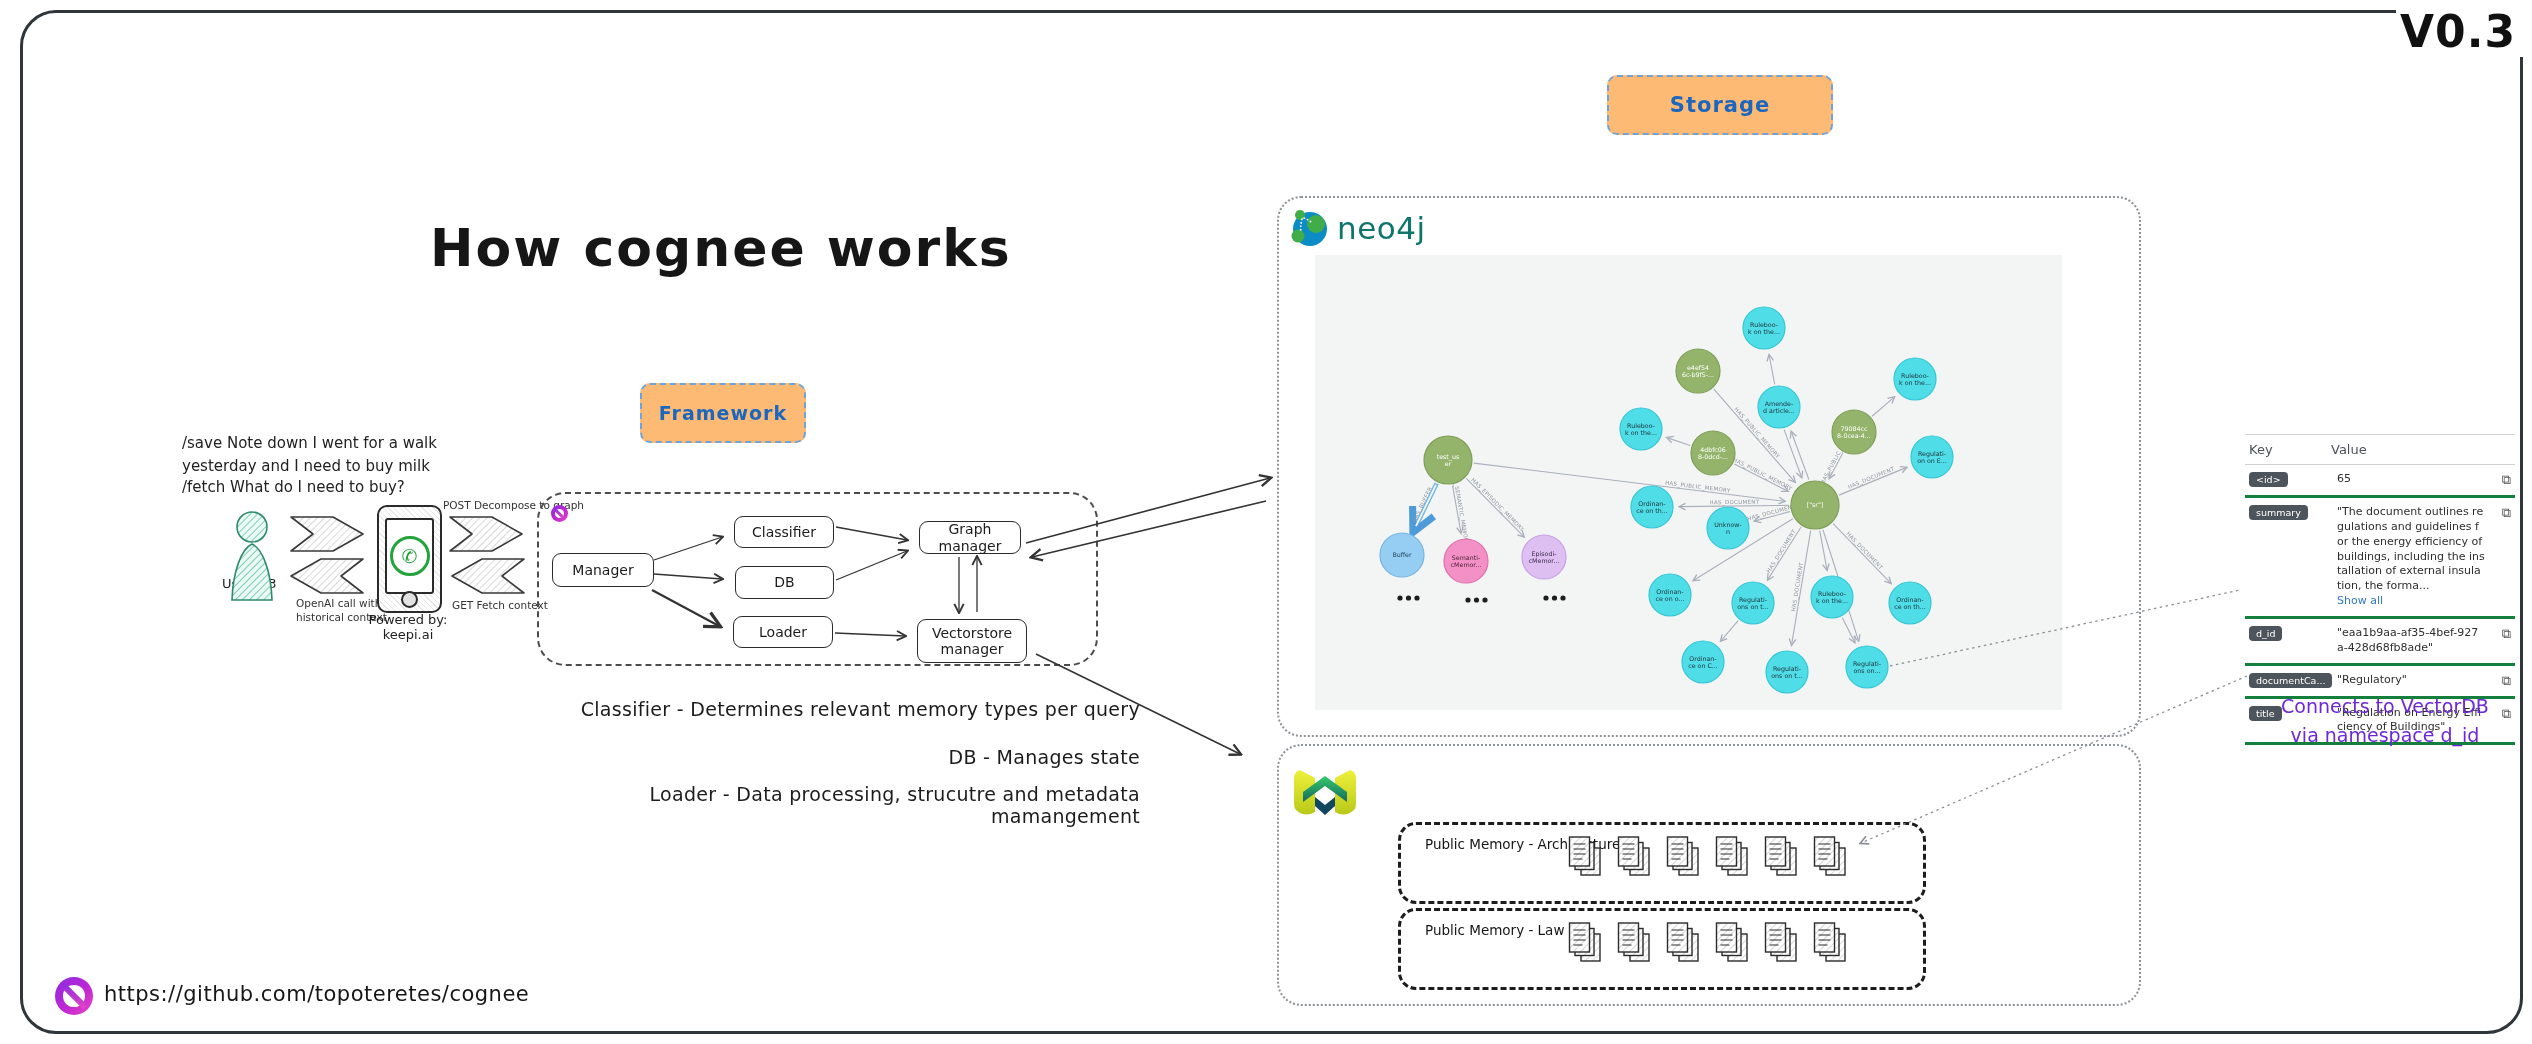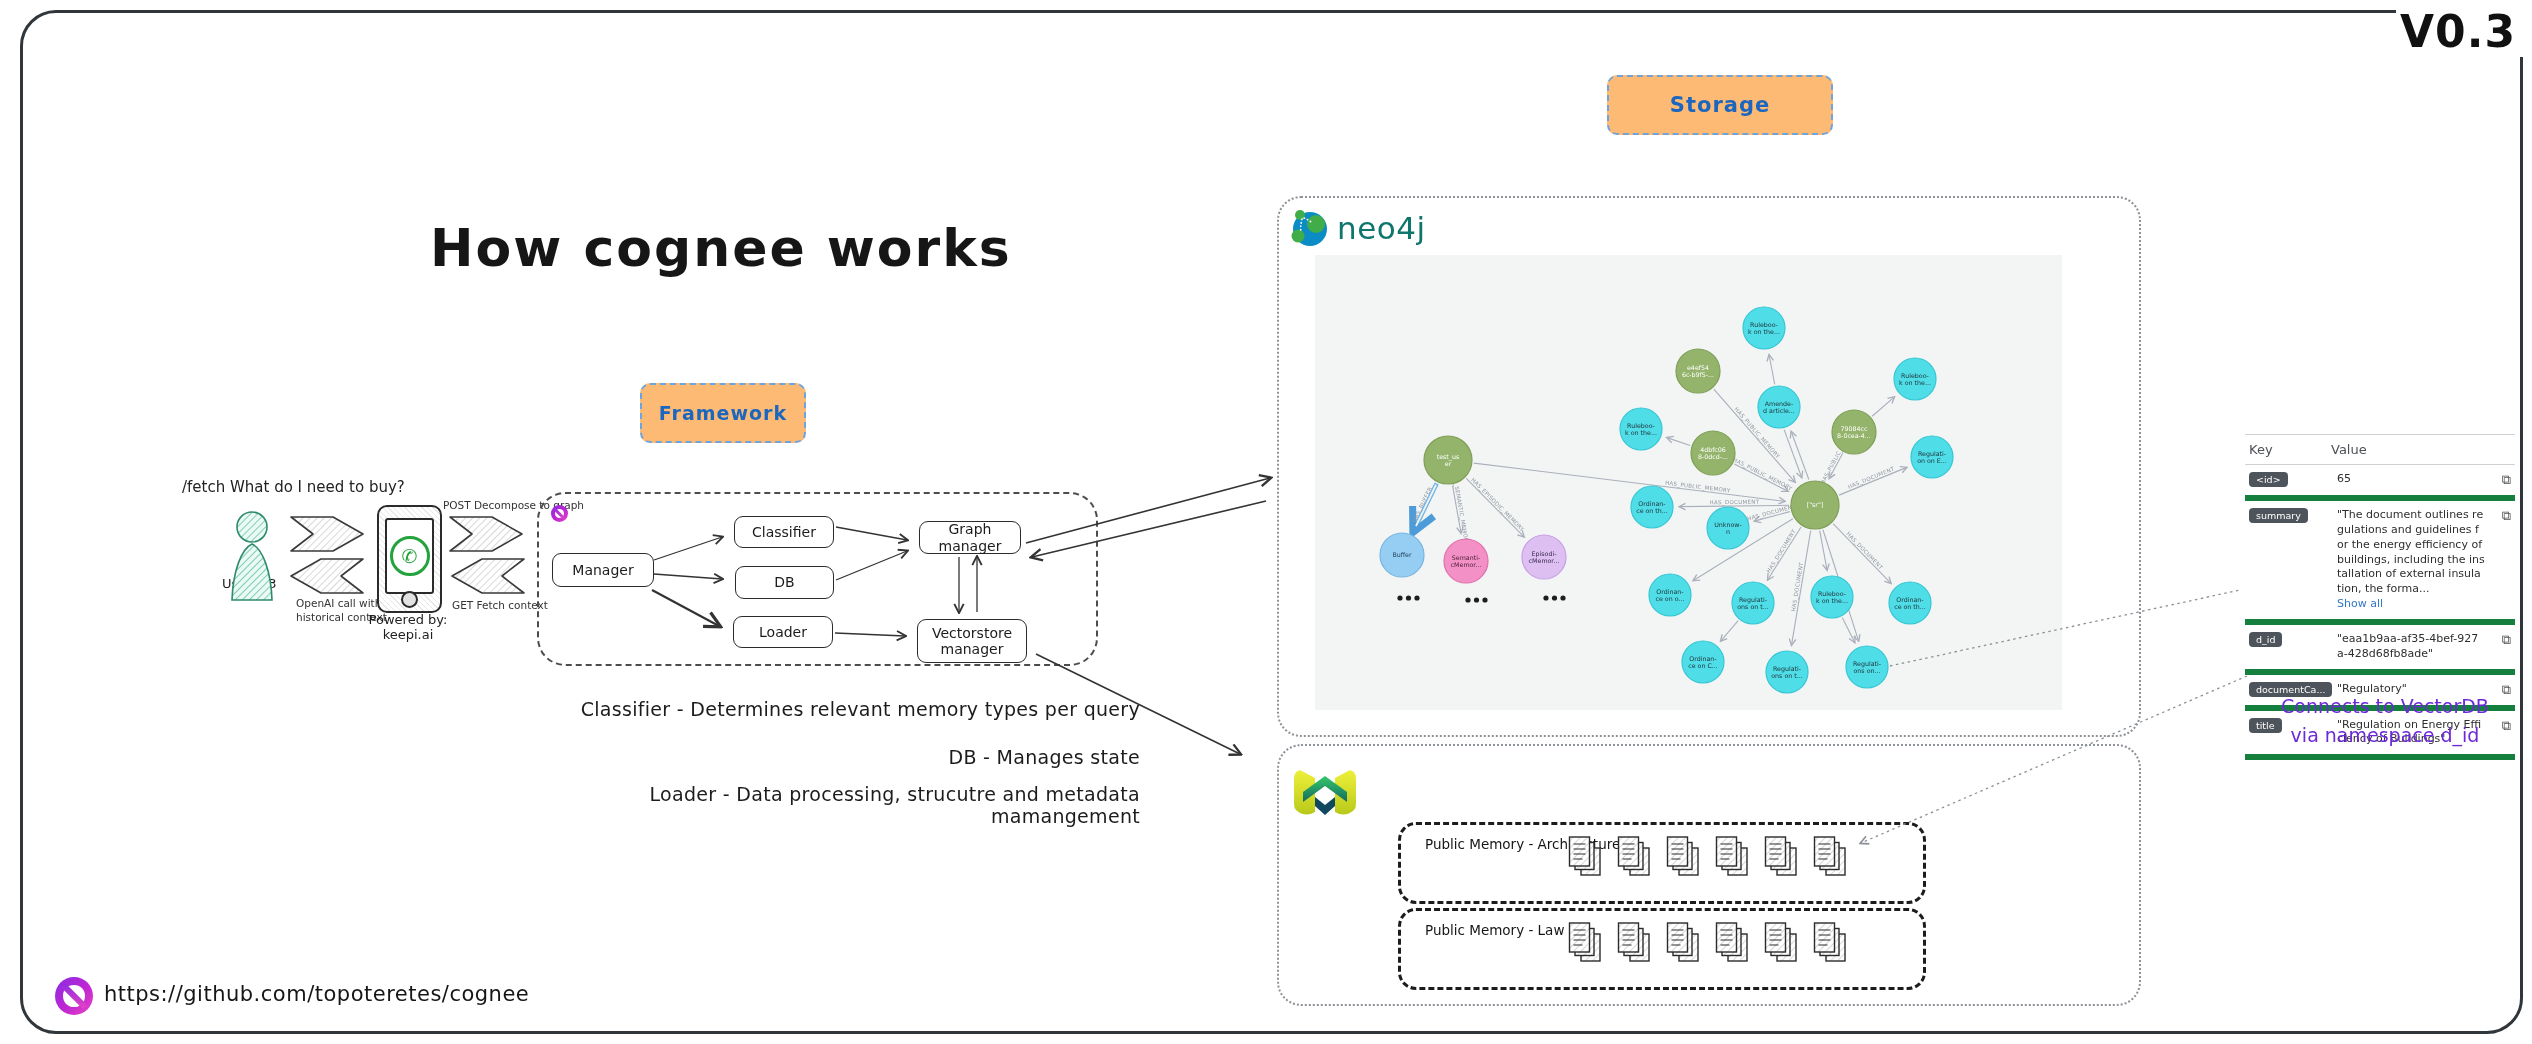--- a/index.html
+++ b/index.html
@@ -48,21 +48,21 @@
   .graph-panel{position:absolute;left:1315px;top:255px;width:747px;height:455px;background:#f3f5f4;}
   .neo-logo{position:absolute;left:1289px;top:205px;display:flex;align-items:center;gap:2px;}
   .neo-logo .txt{font-size:31px;color:#0f766e;letter-spacing:0.5px;}
   .mem-box{position:absolute;border:3px dashed #1c1c1c;border-radius:18px;background:#fff;}
   .mem-box .mlabel{position:absolute;left:24px;top:11px;font-size:13.5px;color:#161616;}
   .stacks{position:absolute;left:167px;top:10px;display:flex;gap:9px;}
   
   .props{position:absolute;left:2245px;top:434px;width:270px;font-size:11px;color:#2e2e2e;}
   .phead{display:grid;grid-template-columns:82px 1fr 20px;padding:7px 4px;border-top:1px solid #cfd2d5;
     border-bottom:1px solid #cfd2d5;font-size:13px;color:#4c5157;}
-  .prow{display:grid;grid-template-columns:82px 1fr 20px;gap:6px;padding:7px 4px;border-bottom:6px solid #15803d;align-items:start;}
+  .prow{display:grid;grid-template-columns:82px 1fr 20px;gap:6px;padding:7px 4px;border-bottom:3px solid #15803d;align-items:start;}
   .pbadge{justify-self:start;background:#4e545c;color:#fff;font-size:9.5px;padding:2px 7px;border-radius:4px;
     white-space:nowrap;max-width:76px;overflow:hidden;}
   .pval{word-break:break-all;line-height:1.35;}
   .plink{color:#3179c6;cursor:pointer;word-break:normal;}
   .pcopy{color:#555;font-size:13px;justify-self:end;cursor:pointer;}
   .vdb-note{position:absolute;left:2255px;top:692px;width:260px;text-align:center;font-size:19px;color:#6d28d9;line-height:1.5;}
   
   .repo{position:absolute;left:104px;top:982px;font-size:21px;color:#161616;letter-spacing:0.5px;}
   svg.overlay{position:absolute;left:0;top:0;pointer-events:none;}
 </style>
@@ -75,20 +75,22 @@
   <div class="version">V0.3</div>
   <h1 class="title">How cognee works</h1>
 
   <div class="seclabel storage-label">
       <span>Storage</span>
     </div>
   <div class="seclabel framework-label">
       <span>Framework</span>
     </div>
 
+  <div class="abs cmdtext pre" style="left:182px;top:432px;">/save Note down I went for a walk
+yesterday and I need to buy milk</div>
   <div class="abs cmdtext" style="left:182px;top:476px;">/fetch What do I need to buy?</div>
   <div class="abs" style="left:222px;top:576px;font-size:13px;text-align:center;">User123</div>
   <div class="abs smallnote pre" style="left:296px;top:596px;">OpenAI call with
 historical context</div>
   <div class="abs smallnote" style="left:443px;top:498px;">POST  Decompose to graph</div>
   <div class="abs smallnote" style="left:452px;top:598px;">GET Fetch context</div>
   <div class="abs pre" style="left:368px;top:612px;width:80px;text-align:center;font-size:13px;">Powered by:
 keepi.ai</div>
 
   <div class="phone">

